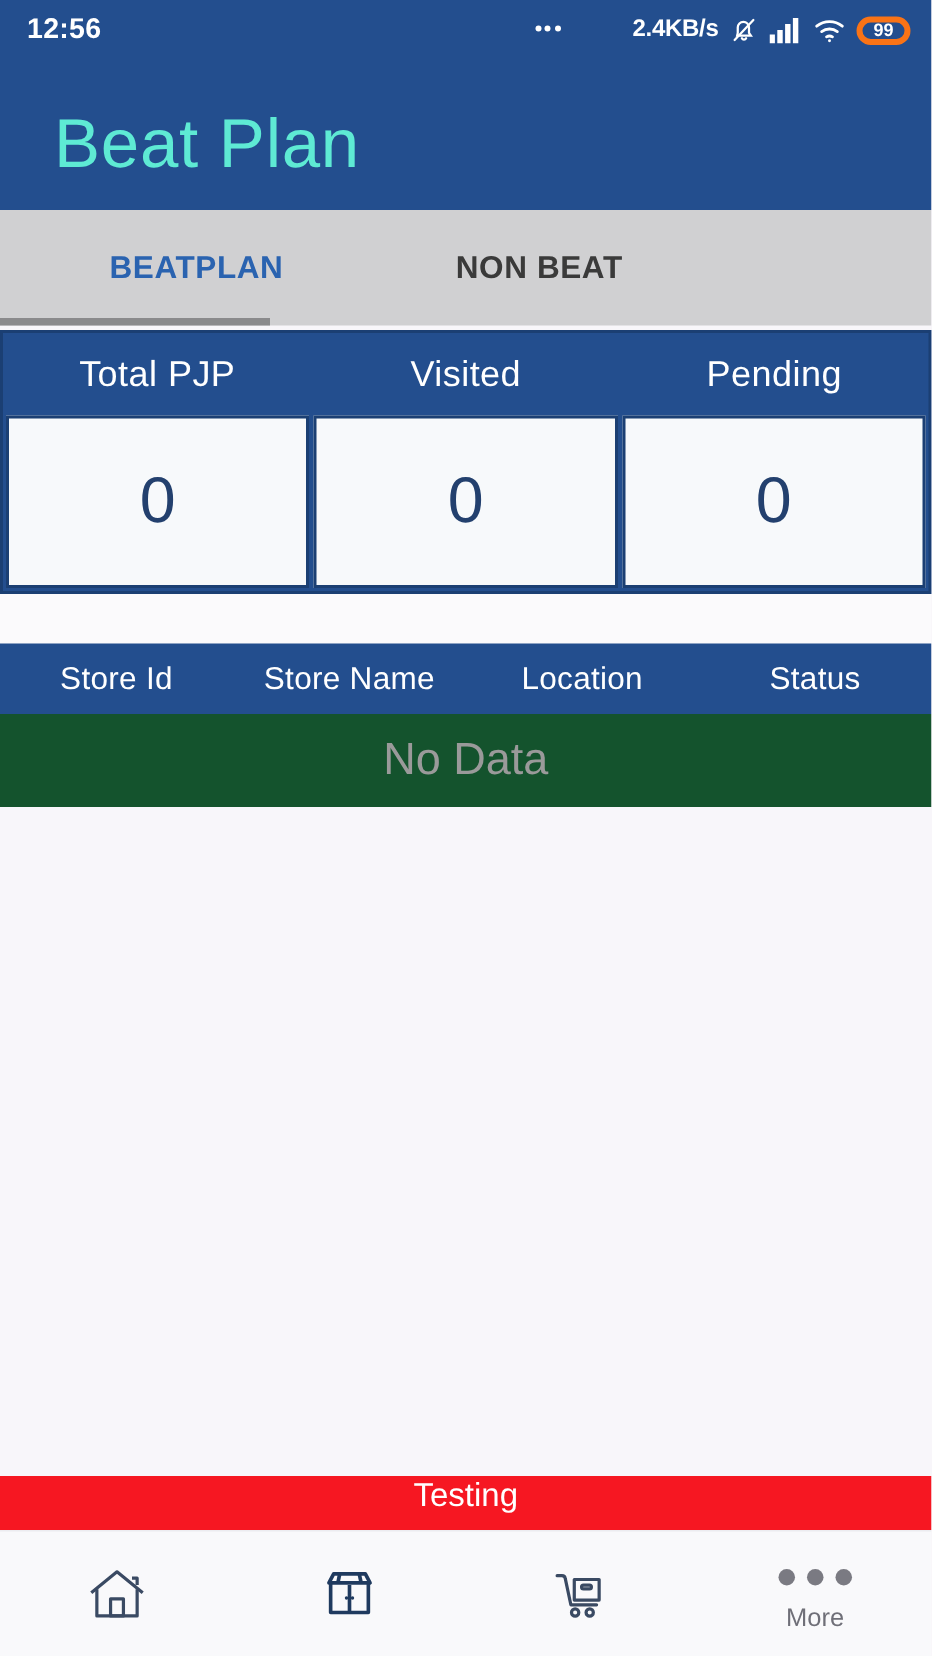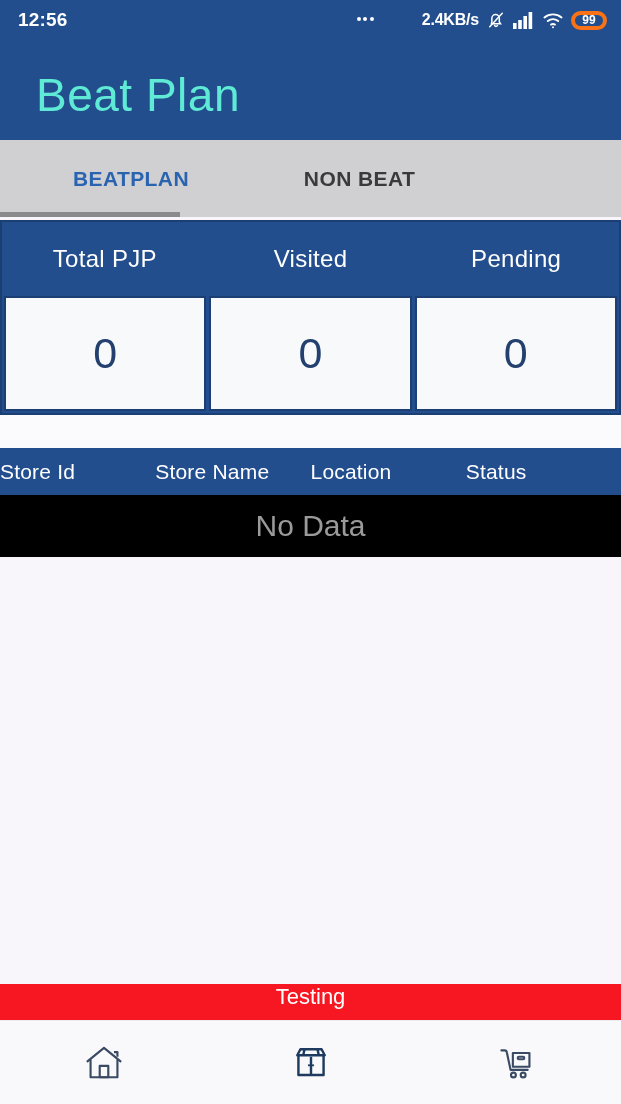--- a/index.html
+++ b/index.html
@@ -133,21 +133,21 @@
 
   
   .stats-card {
     margin: 3px 0 0 0;
     border: 2px solid #1b3f73;
     background: #234e8e;
     flex: 0 0 auto;
   }
   .stats-head {
     display: flex;
-    height: 74px;
+    height: 55px;
   }
   .stats-head div {
     flex: 1;
     display: flex;
     align-items: center;
     justify-content: center;
     color: #ffffff;
     font-size: 24px;
     font-weight: 300;
     letter-spacing: 0.3px;
@@ -181,37 +181,38 @@
   }
   .table-head {
     height: 47px;
     background: #234e8e;
     display: flex;
     align-items: center;
     flex: 0 0 auto;
   }
   .table-head div {
     flex: 1;
+    text-align: center;
     color: #ffffff;
     font-size: 21px;
     font-weight: 300;
     letter-spacing: 0.2px;
   }
 
   .table-body {
     flex: 1 1 auto;
     background: #f8f6fa;
     display: flex;
     flex-direction: column;
     align-items: center;
     min-height: 0;
   }
   .no-data-strip {
     width: 100%;
-    background: #000000;
+    background: #14532d;
     height: 62px;
     display: flex;
     align-items: center;
     justify-content: center;
   }
   .no-data {
     font-size: 30px;
     color: #9a9a9a;
     font-weight: 400;
   }
@@ -390,15 +391,23 @@
       <span>
         <svg width="44" height="40" viewBox="0 0 30 28" fill="none" stroke="#3a4a63" stroke-width="1.5" stroke-linecap="round" stroke-linejoin="round">
           <path d="M3.4 5.2h2.2a1.6 1.6 0 0 1 1.6 1.4l2.6 12.2h12"></path>
           <rect x="11.4" y="7" width="11.6" height="9.6"></rect>
           <rect x="14.8" y="9.6" width="4.6" height="1.8" rx="0.9"></rect>
           <circle cx="11.8" cy="22.4" r="1.7"></circle>
           <circle cx="18.6" cy="22.4" r="1.7"></circle>
         </svg>
       </span>
     </button>
+    <button class="nav-item">
+      <span class="more-dots">
+          <i></i>
+          <i></i>
+          <i></i>
+        </span>
+      <span class="nav-label">More</span>
+    </button>
   </div>
 
 </div>
 
 </body></html>

